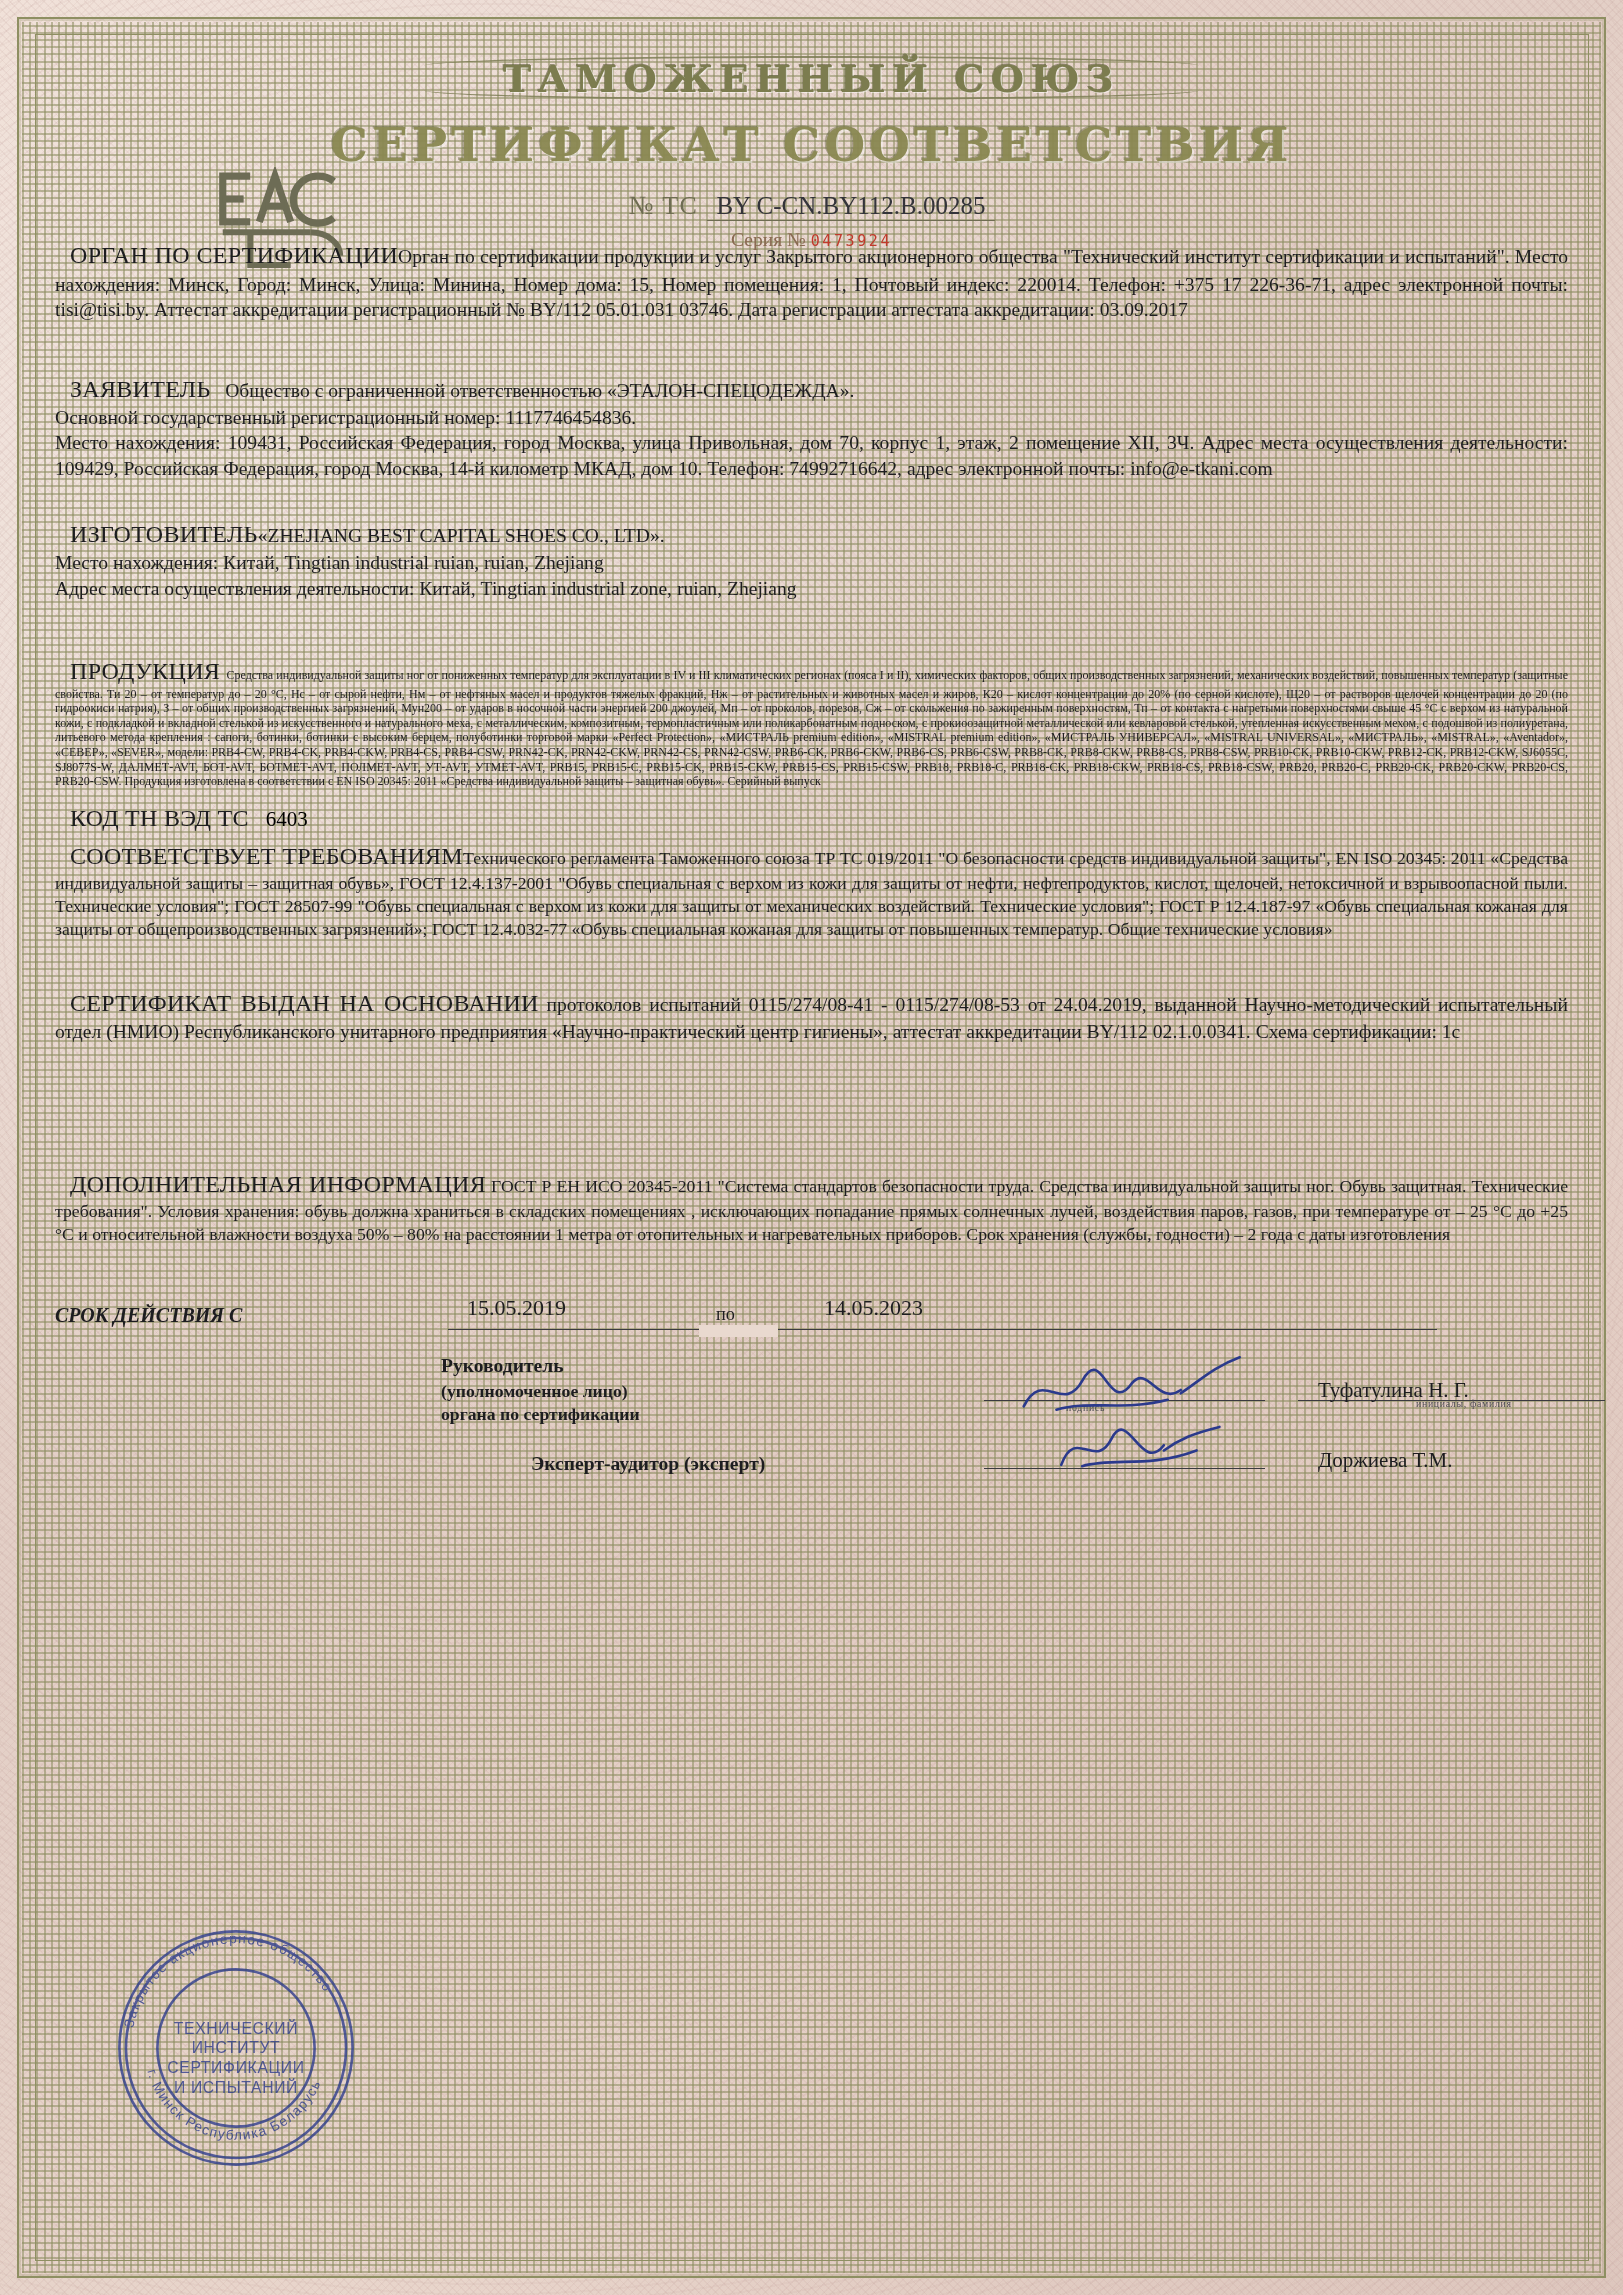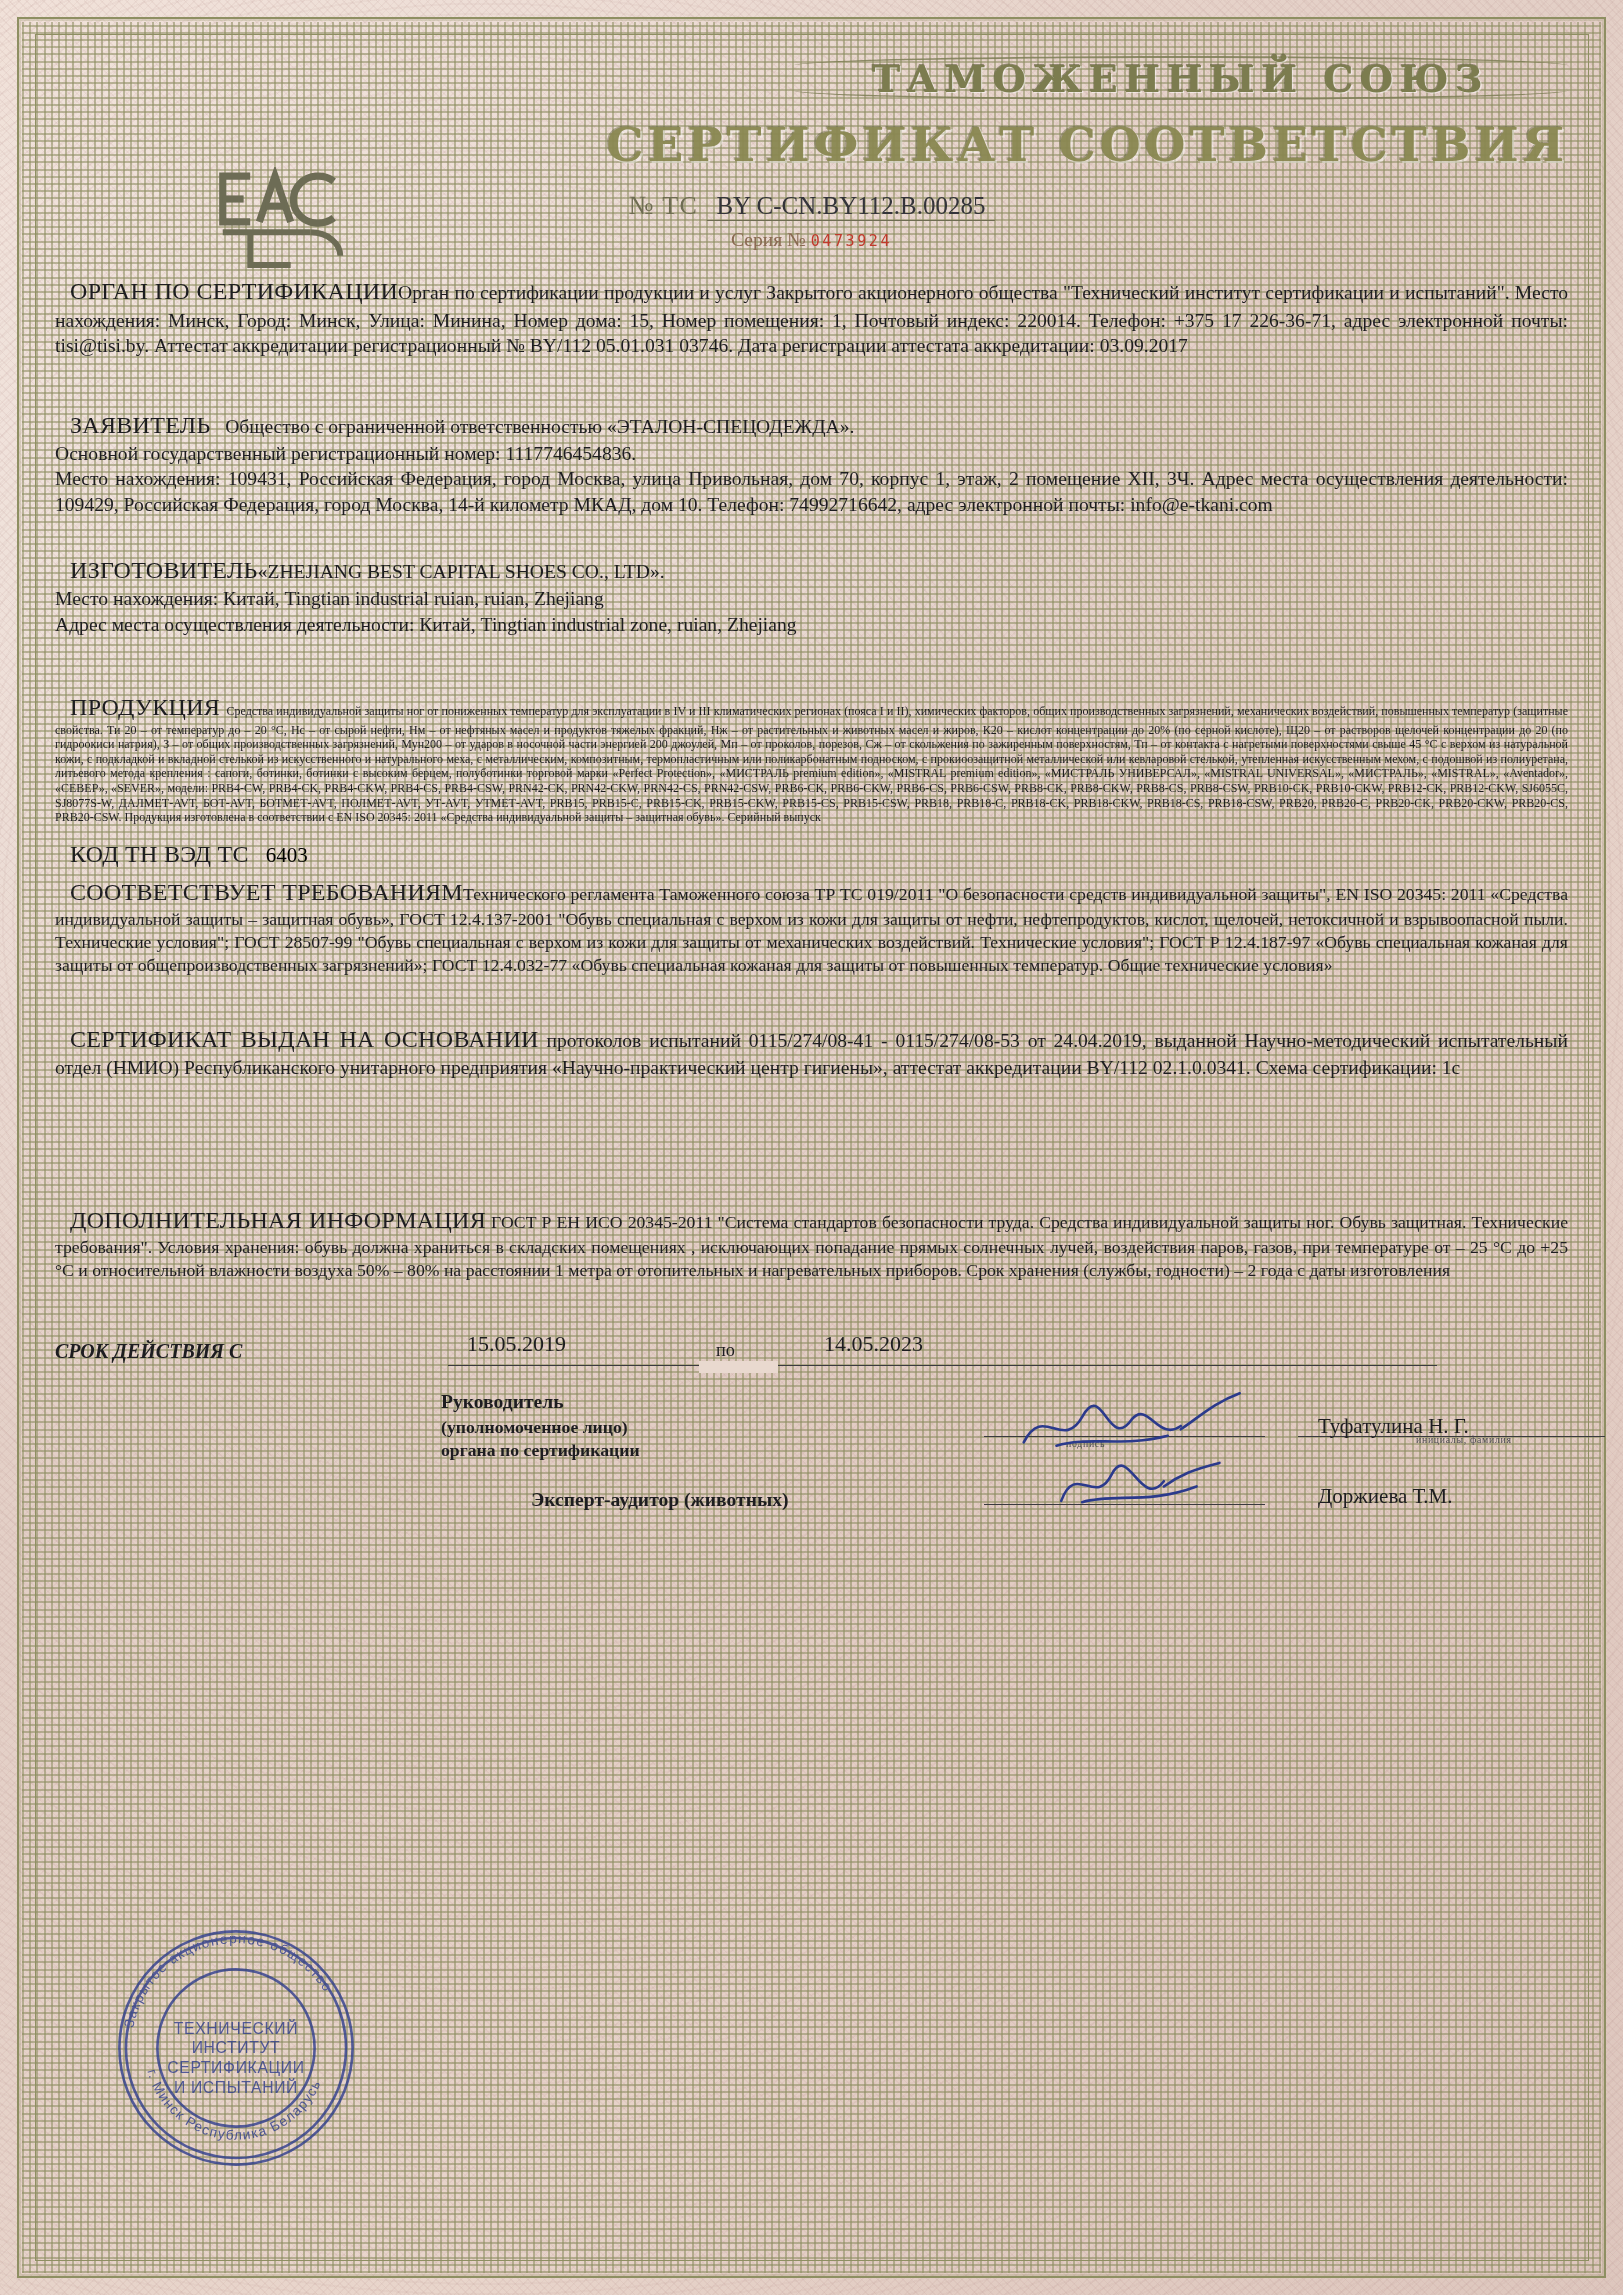--- a/index.html
+++ b/index.html
@@ -65,23 +65,23 @@
   .content {
     position: absolute;
     left: 55px;
     top: 46px;
     right: 55px;
     bottom: 39px;
   }
 
   
   .hdr {
-    text-align: right;
+    text-align: center;
     position: relative;
-    height: 216px;
+    height: 180px;
   }
   .tu-banner {
     display: inline-block;
     margin-top: 6.5px;
     padding: 3.9px 79px 5.2px 79px;
     position: relative;
   }
   .tu-banner .ribbon {
     position: absolute;
     left: 0; right: 0; top: 3.9px; bottom: 6.5px;
@@ -428,21 +428,21 @@
         <div class="l2">(уполномоченное лицо)</div>
         <div class="l3">органа по сертификации</div>
       </div>
 
       <div class="sig-line-a"></div>
       <div class="sig-cap-a">подпись</div>
       <div class="sig-line-b"></div>
       <div class="sig-cap-b">инициалы, фамилия</div>
       <div class="sig-name-a">Туфатулина Н. Г.</div>
 
-      <div class="expert-label">Эксперт-аудитор (животных)</div>
+      <div class="expert-label">Эксперт-аудитор (эксперт)</div>
       <div class="sig-line-c"></div>
       <div class="sig-name-b">Доржиева Т.М.</div>
 
       <div class="scribble" id="scribble-1">
         <svg width="236" height="72" viewBox="0 0 360 110" aria-hidden="true">
           <g fill="none" stroke="#2b3a8c" stroke-width="4" stroke-linecap="round">
             <path d="M10 80 C 40 20, 70 95, 100 40 S 140 95, 175 45 C 200 15, 215 80, 250 55"></path>
             <path d="M60 85 C 110 70, 160 88, 230 70"></path>
             <path d="M250 60 C 280 40, 300 20, 340 5"></path>
           </g>

